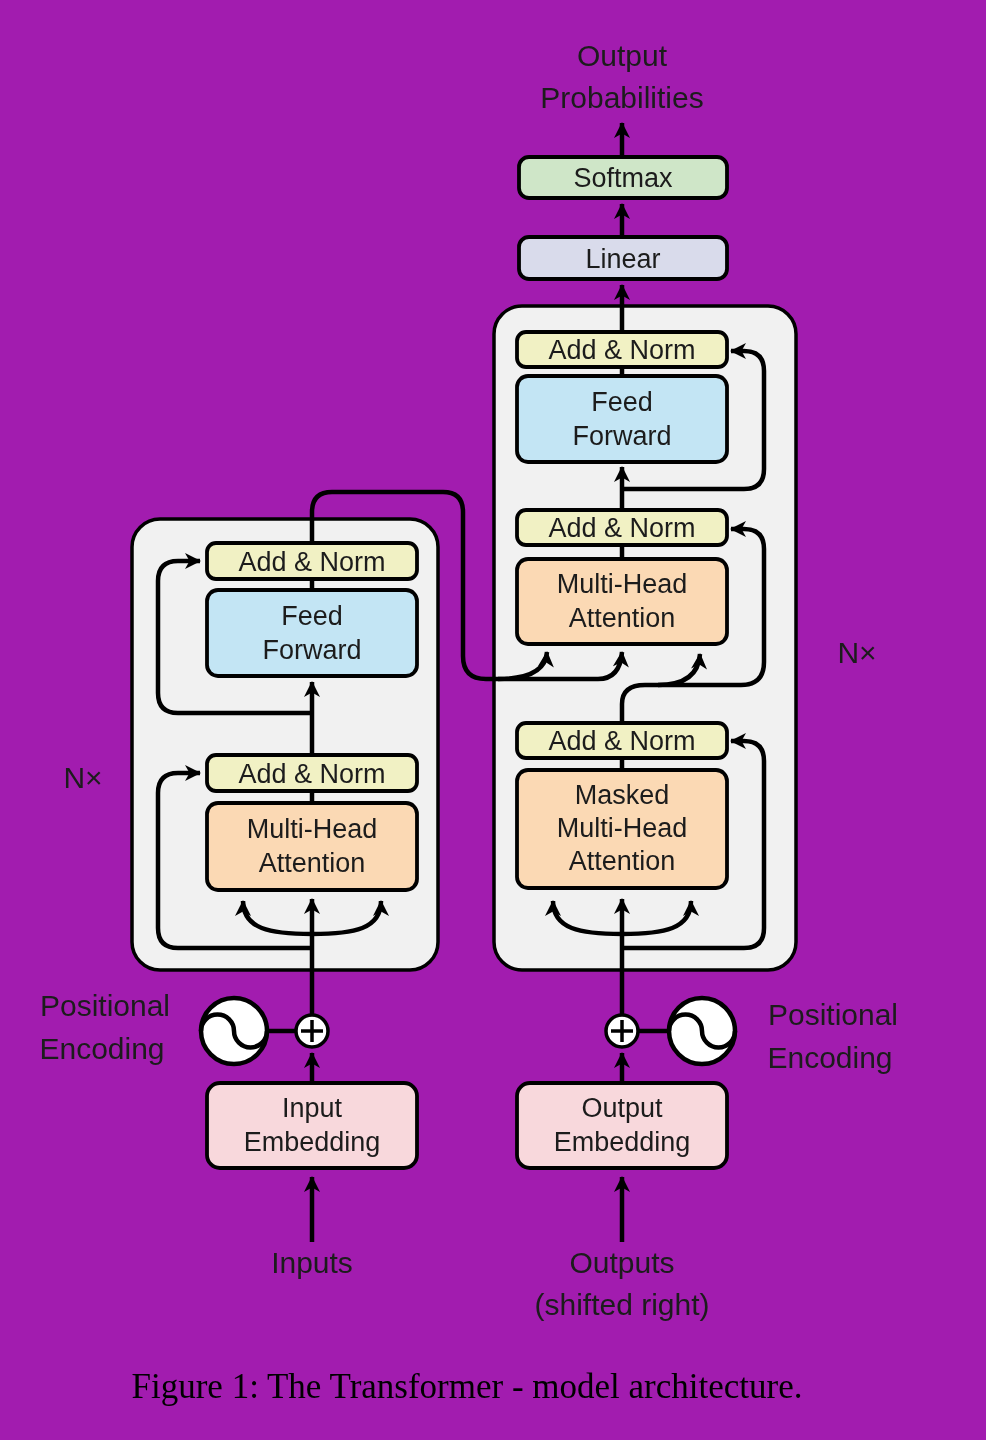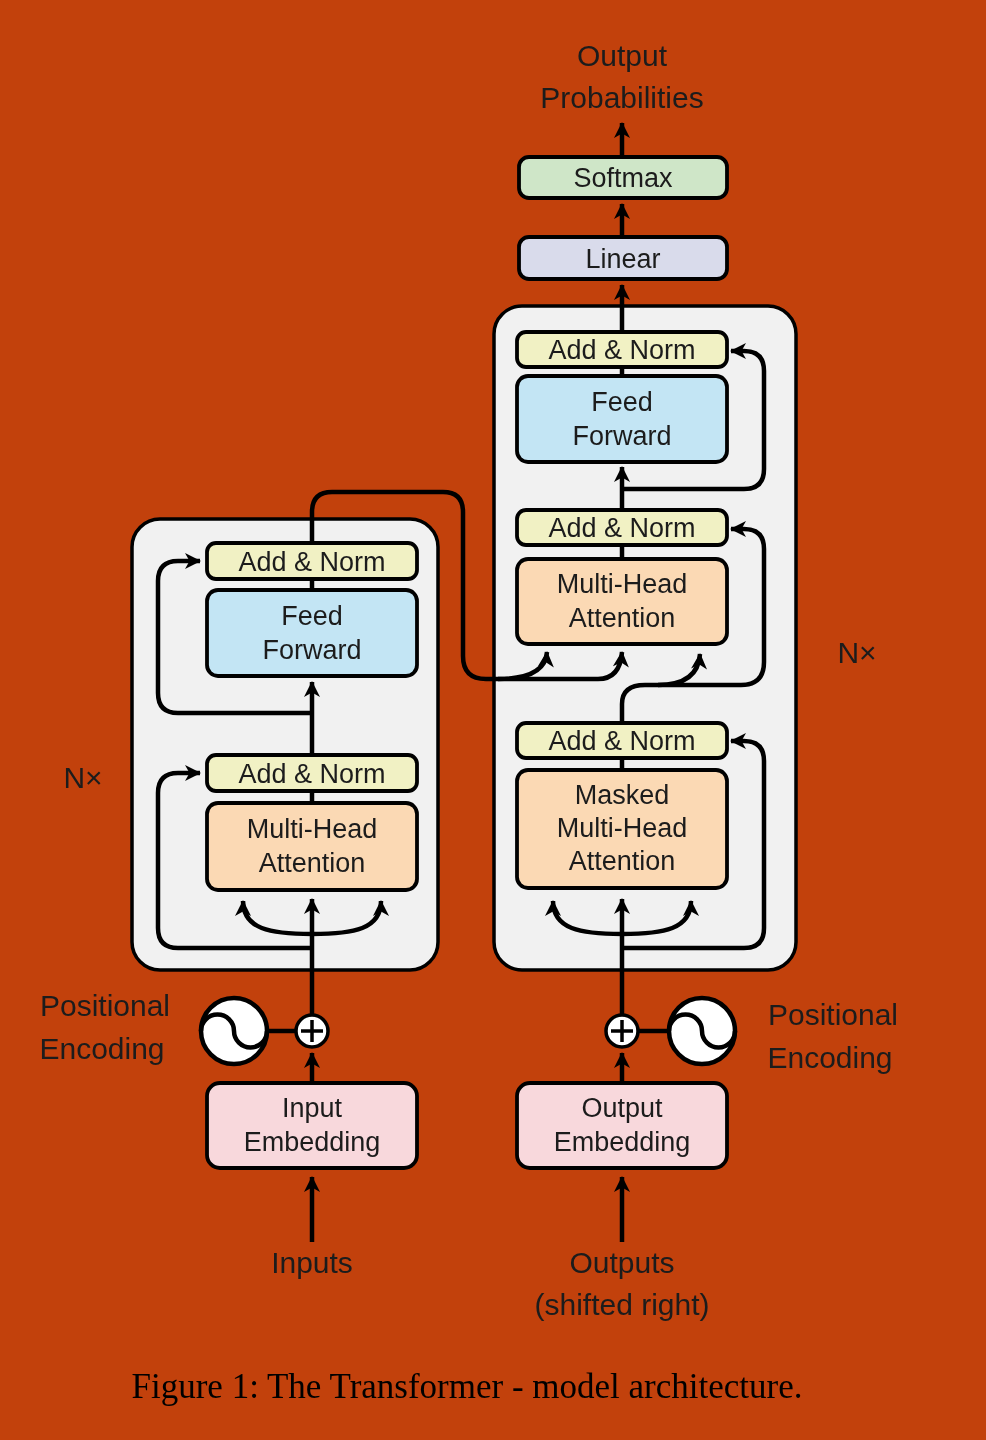--- a/index.html
+++ b/index.html
@@ -1,16 +1,16 @@
 <!DOCTYPE html>
 <html><head>
 <meta charset="utf-8">
 <style>
   html,body{margin:0;padding:0;background:#ffffff;}
-  .page{width:986px;height:1440px;background:#c2410c;position:relative;overflow:hidden;}
+  .page{width:986px;height:1440px;background:#a21caf;position:relative;overflow:hidden;}
   svg{display:block;}
   .line{fill:none;stroke:#000000;stroke-width:4.5;}
   .thin{fill:none;stroke:#000000;stroke-width:3.5;}
   .box{stroke:#000000;stroke-width:3.8;}
   .bgpanel{stroke:#000000;stroke-width:3.5;}
   .whitecirc{fill:#ffffff;stroke:#000000;}
   .lbl{font-family:"Liberation Sans",sans-serif;font-size:27px;fill:#1c1c1c;text-anchor:middle;}
   .lbl-lg{font-family:"Liberation Sans",sans-serif;font-size:30px;fill:#1c1c1c;text-anchor:middle;}
   .lbl-n{font-family:"Liberation Sans",sans-serif;font-size:30px;fill:#1c1c1c;text-anchor:middle;}
   .caption{font-family:"Liberation Serif",serif;font-size:35px;fill:#000000;text-anchor:middle;}

